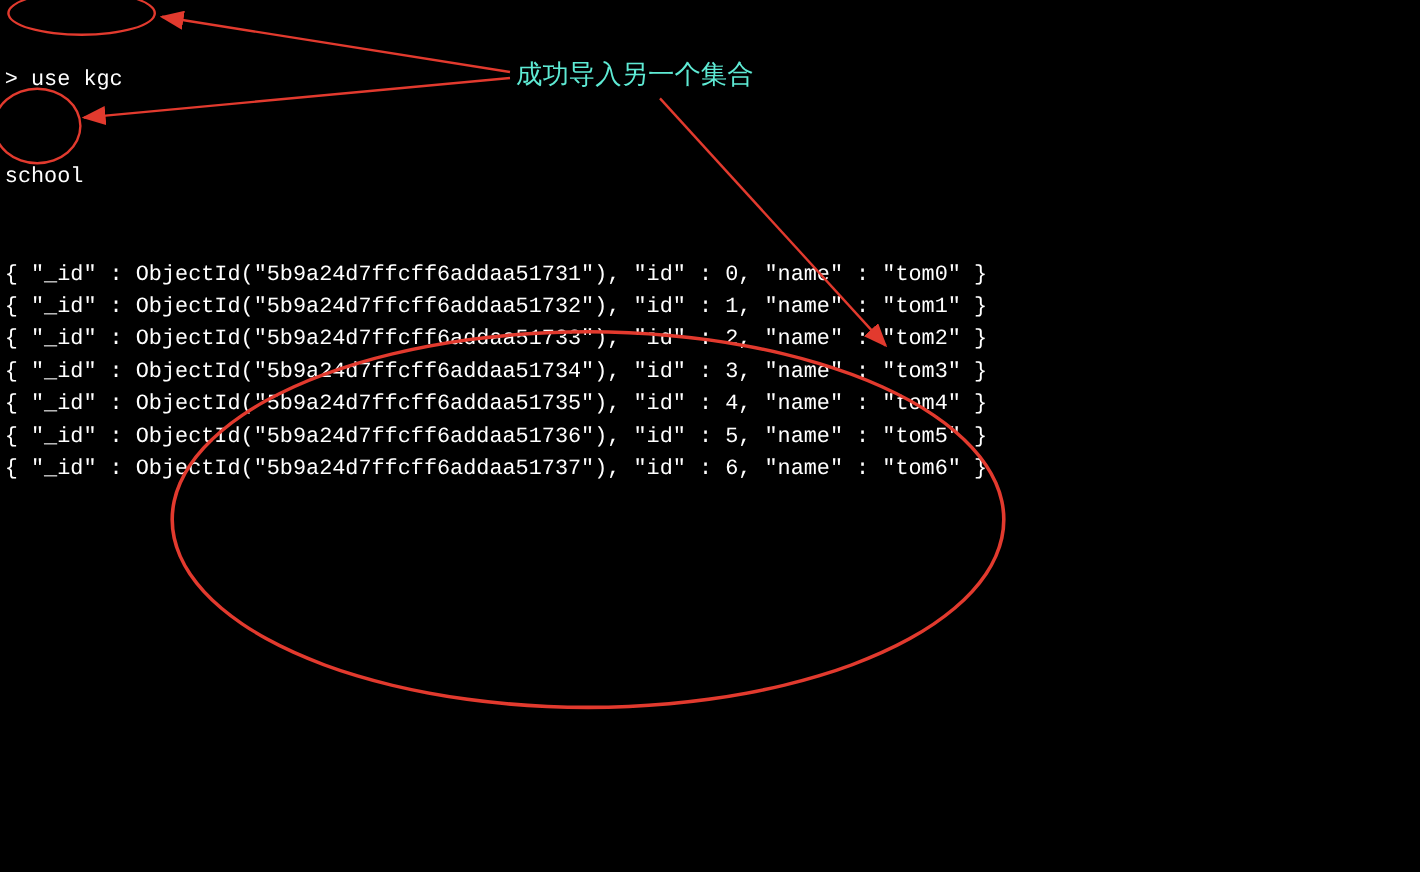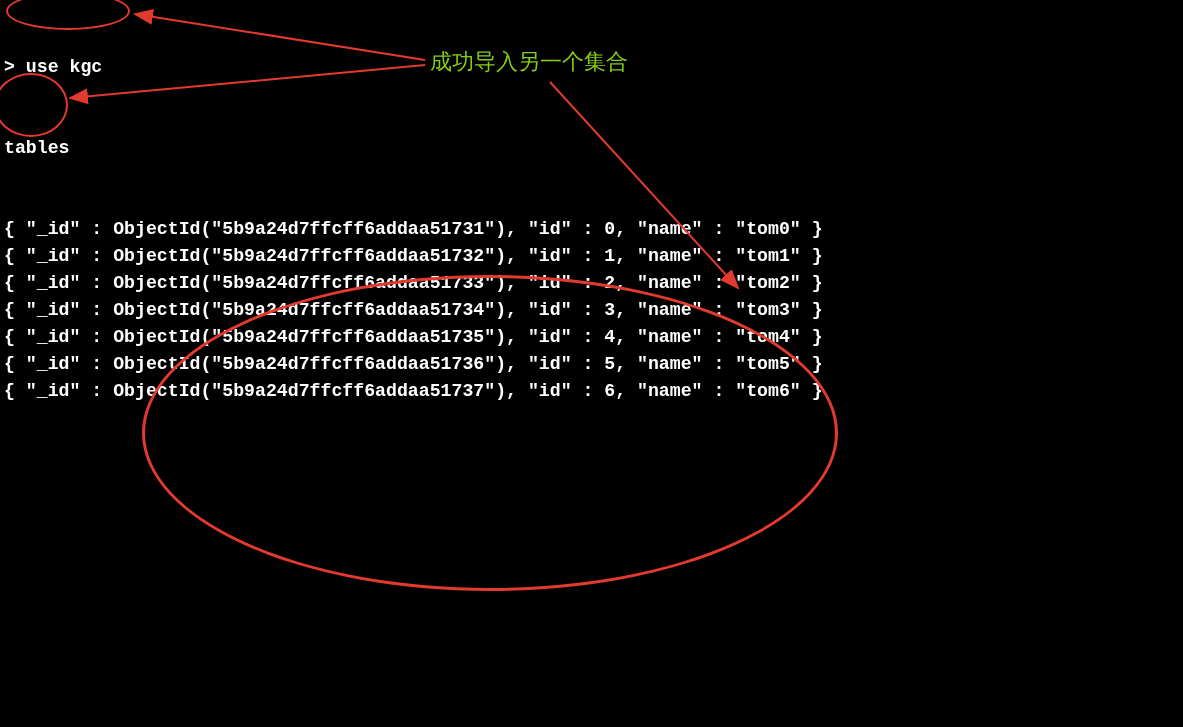--- a/index.html
+++ b/index.html
@@ -14,30 +14,30 @@
     height: 727px;
     overflow: hidden;
     position: relative;
   }
   .terminal {
     padding: 0 4px;
     white-space: pre;
     position: relative;
     z-index: 1;
   }
-  .line { display: block; font-weight: bold; }
+  .line { display: block; }
   .annotation-layer {
     position: absolute;
     inset: 0;
     pointer-events: none;
     z-index: 2;
   }
   .annotation-label {
     position: absolute;
-    color: #84cc16;
+    color: #5eead4;
     font-family: "Microsoft YaHei", "PingFang SC", sans-serif;
     font-size: 22px;
     font-weight: 400;
     white-space: nowrap;
   }
   .ellipse {
     position: absolute;
     border: 2px solid #e23a2e;
     border-radius: 50%;
   }
@@ -46,21 +46,21 @@
     inset: 0;
     width: 1183px;
     height: 727px;
   }
 </style>
 </head>
 <body>
 
 <div class="terminal">
   <span class="line">&gt; use kgc</span>
-  <span class="line">tables</span>
+  <span class="line">school</span>
   <div id="rows-container"><span class="line">{ "_id" : ObjectId("5b9a24d7ffcff6addaa51731"), "id" : 0, "name" : "tom0" }</span><span class="line">{ "_id" : ObjectId("5b9a24d7ffcff6addaa51732"), "id" : 1, "name" : "tom1" }</span><span class="line">{ "_id" : ObjectId("5b9a24d7ffcff6addaa51733"), "id" : 2, "name" : "tom2" }</span><span class="line">{ "_id" : ObjectId("5b9a24d7ffcff6addaa51734"), "id" : 3, "name" : "tom3" }</span><span class="line">{ "_id" : ObjectId("5b9a24d7ffcff6addaa51735"), "id" : 4, "name" : "tom4" }</span><span class="line">{ "_id" : ObjectId("5b9a24d7ffcff6addaa51736"), "id" : 5, "name" : "tom5" }</span><span class="line">{ "_id" : ObjectId("5b9a24d7ffcff6addaa51737"), "id" : 6, "name" : "tom6" }</span></div>
   
 </div>
 
 <div class="annotation-layer">
 
   <div class="annotation-label" style="left:430px; top:48px;">成功导入另一个集合</div>
 
   <div class="ellipse" style="left:6px; top:-8px; width:120px; height:34px;"></div>
 

